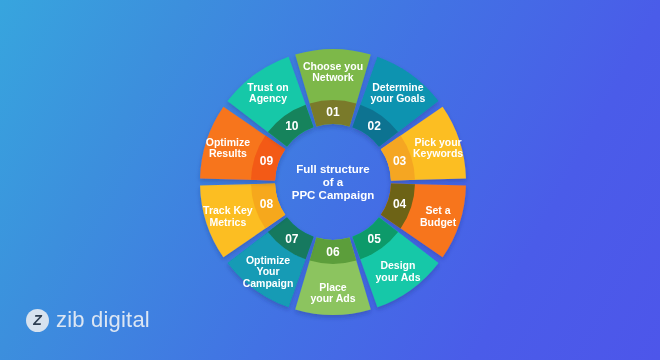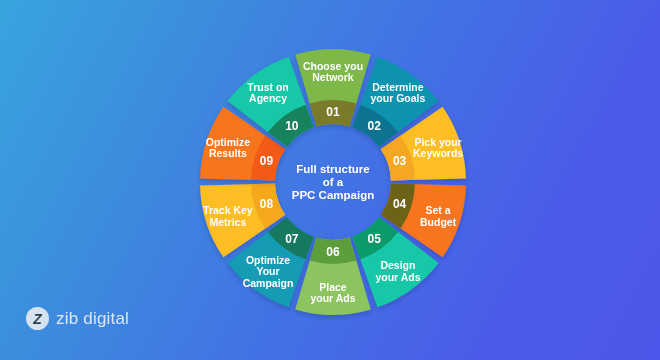--- a/index.html
+++ b/index.html
@@ -67,21 +67,21 @@
   #logo-mark span {
     font-family: "Liberation Sans", sans-serif;
     font-weight: bold;
     font-size: 14px;
     color: #2e3e52;
     line-height: 1;
     font-style: italic;
   }
   #logo-text {
     font-family: "Liberation Sans", sans-serif;
-    font-size: 17px;
+    font-size: 22px;
     color: #dce6f3;
     letter-spacing: 0.2px;
   }
 </style>
 </head>
 <body>
 
 <div id="canvas">
 
   <svg id="wheel" width="660" height="360" viewBox="0 0 660 360">

